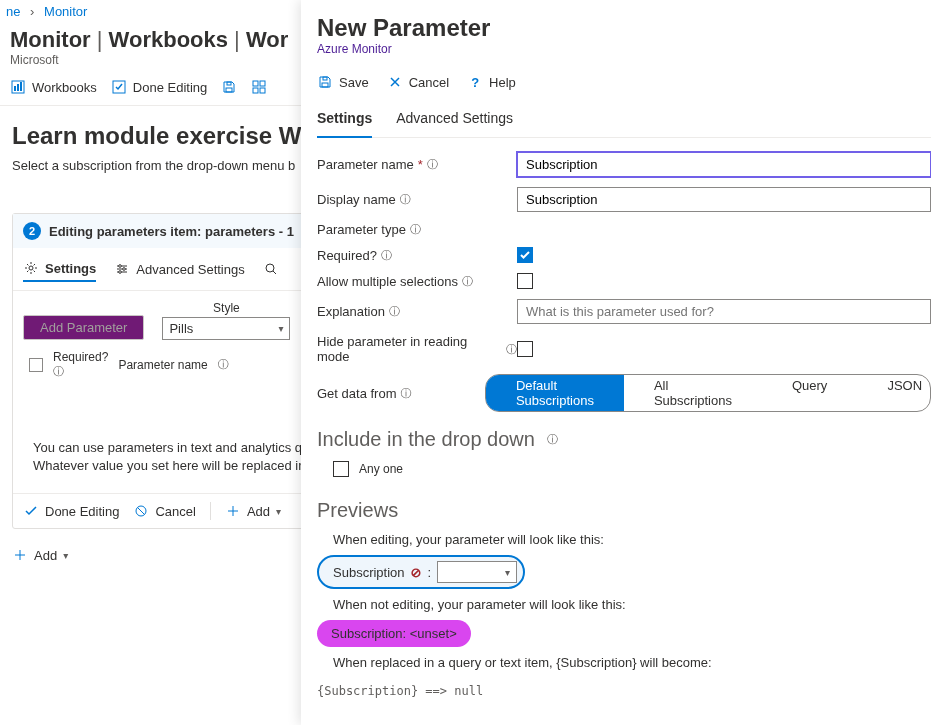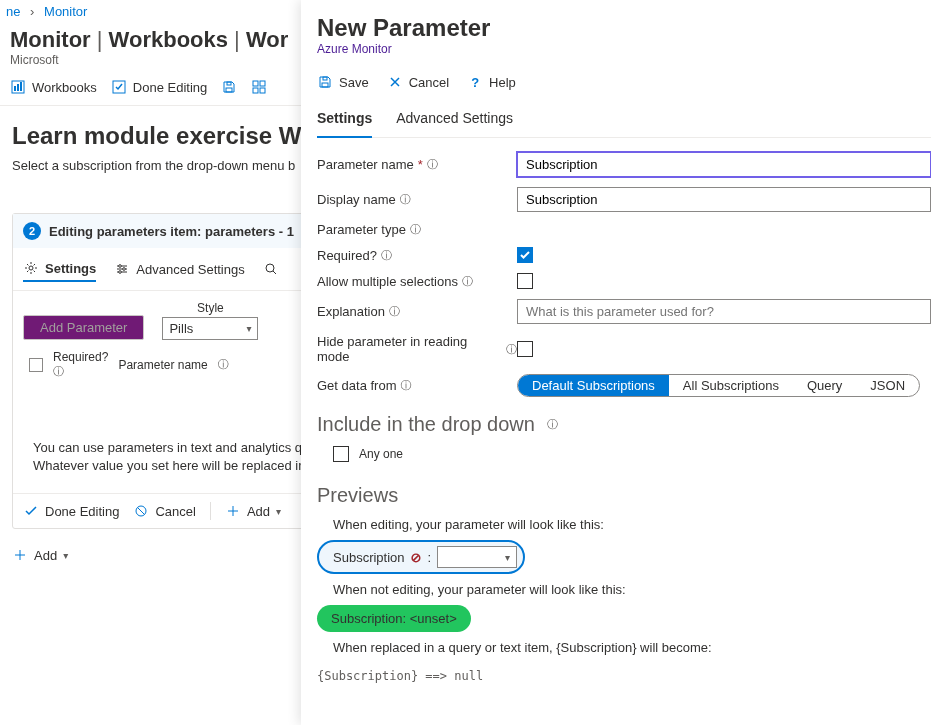--- a/index.html
+++ b/index.html
@@ -25,21 +25,21 @@
   .step-badge { background: #0078d4; color: #fff; border-radius: 50%; width: 18px; height: 18px; display: inline-flex; align-items: center; justify-content: center; font-size: 11px; font-weight: 600; }
 
   .step-toolbar { display: flex; align-items: center; gap: 18px; padding: 8px 10px; border-bottom: 1px solid #edebe9; }
   .step-tab { display: inline-flex; align-items: center; gap: 6px; font-size: 13px; cursor: pointer; padding: 4px 0; }
   .step-tab.active { color: #323130; border-bottom: 2px solid #0078d4; font-weight: 600; }
 
   .step-body { padding: 10px; }
   .style-row { display: flex; align-items: flex-end; gap: 18px; }
   .add-param-btn { border: 1px solid #c8c6c4; background: #701a75; color: #a19f9d; padding: 4px 16px; cursor: pointer; font-size: 13px; border-radius:2px; }
   .label-small { font-size: 12px; color: #323130; display:block; text-align:center; margin-bottom:2px; }
-  .select { border: 1px solid #8a8886; background: #fff; padding: 3px 6px; width: 96px; display:flex; justify-content:space-between; align-items:center; cursor:pointer; font-size:13px; }
+  .select { border: 1px solid #8a8886; background: #fff; padding: 3px 6px; width: 128px; display:flex; justify-content:space-between; align-items:center; cursor:pointer; font-size:13px; }
 
   .table-head { display: flex; align-items: center; gap: 10px; padding: 10px 6px 0; font-size: 12px; color: #323130; }
   .checkbox { width: 14px; height: 14px; border: 1px solid #8a8886; display:inline-block; cursor:pointer; }
   .info-circ { font-size: 11px; color: #605e5c; }
 
   .hint { padding: 60px 10px 8px; font-size: 13px; color: #323130; line-height:1.4; }
 
   .step-footer { display: flex; align-items: center; gap: 14px; border-top: 1px solid #edebe9; padding: 8px 10px; }
   .foot-item { display:inline-flex; align-items:center; gap:6px; font-size:13px; color:#323130; cursor:pointer; }
   .foot-sep { width:1px; height:18px; background:#e1dfdd; }
@@ -57,30 +57,30 @@
 
   .form-row { display:flex; align-items:center; margin-bottom: 10px; }
   .form-label { width: 200px; font-size: 13px; color:#323130; display:flex; align-items:center; gap:4px; }
   .req { color:#a4262c; }
   .input { flex:1; min-width:0; border:1px solid #8a8886; padding:4px 8px; font-size:13px; }
   .input.focus { border:1px solid #7160e8; outline:1px solid #7160e8; }
   .ckbox { width:16px; height:16px; border:1px solid #323130; display:inline-flex; align-items:center; justify-content:center; cursor:pointer; }
   .ckbox.checked { background:#0078d4; border-color:#0078d4; color:#fff; }
 
   .seg { display:flex; border:1px solid #8a8886; border-radius: 14px; overflow:hidden; font-size:13px; }
-  .seg-item { padding:3px 14px; cursor:pointer; }
+  .seg-item { padding:3px 30px; cursor:pointer; }
   .seg-item.active { background:#0078d4; color:#fff; }
 
   .section-h { font-size: 20px; color:#605e5c; margin: 16px 0 10px; display:flex; align-items:center; gap:12px; font-weight:400; }
   .checkbox-row { display:flex; align-items:center; gap:10px; padding: 0 0 6px 16px; font-size:12px; }
 
   .previews p { font-size:13px; margin: 8px 16px; }
   .pill-editing { display:inline-flex; align-items:center; gap:6px; border:2px solid #0078d4; background:#eff6fc; border-radius:20px; padding:4px 6px 4px 14px; cursor:pointer; }
   .pill-editing .sel { background:#fff; border:1px solid #8a8886; width:80px; height:22px; display:inline-flex; align-items:center; justify-content:flex-end; padding-right:6px; }
-  .pill-static { display:inline-block; background:#22c55e; border-radius:16px; padding:6px 14px; font-size:13px; }
+  .pill-static { display:inline-block; background:#d946ef; border-radius:16px; padding:6px 14px; font-size:13px; }
   .code-line { font-family: Consolas, monospace; font-size:12px; color:#605e5c; padding:6px 0; }
 
   .chev { font-size:10px; color:#605e5c; }
   .err-icon { color:#a4262c; font-weight:bold; }
 </style>
 </head>
 <body>
 
 <div class="main">
   <div class="breadcrumb">

